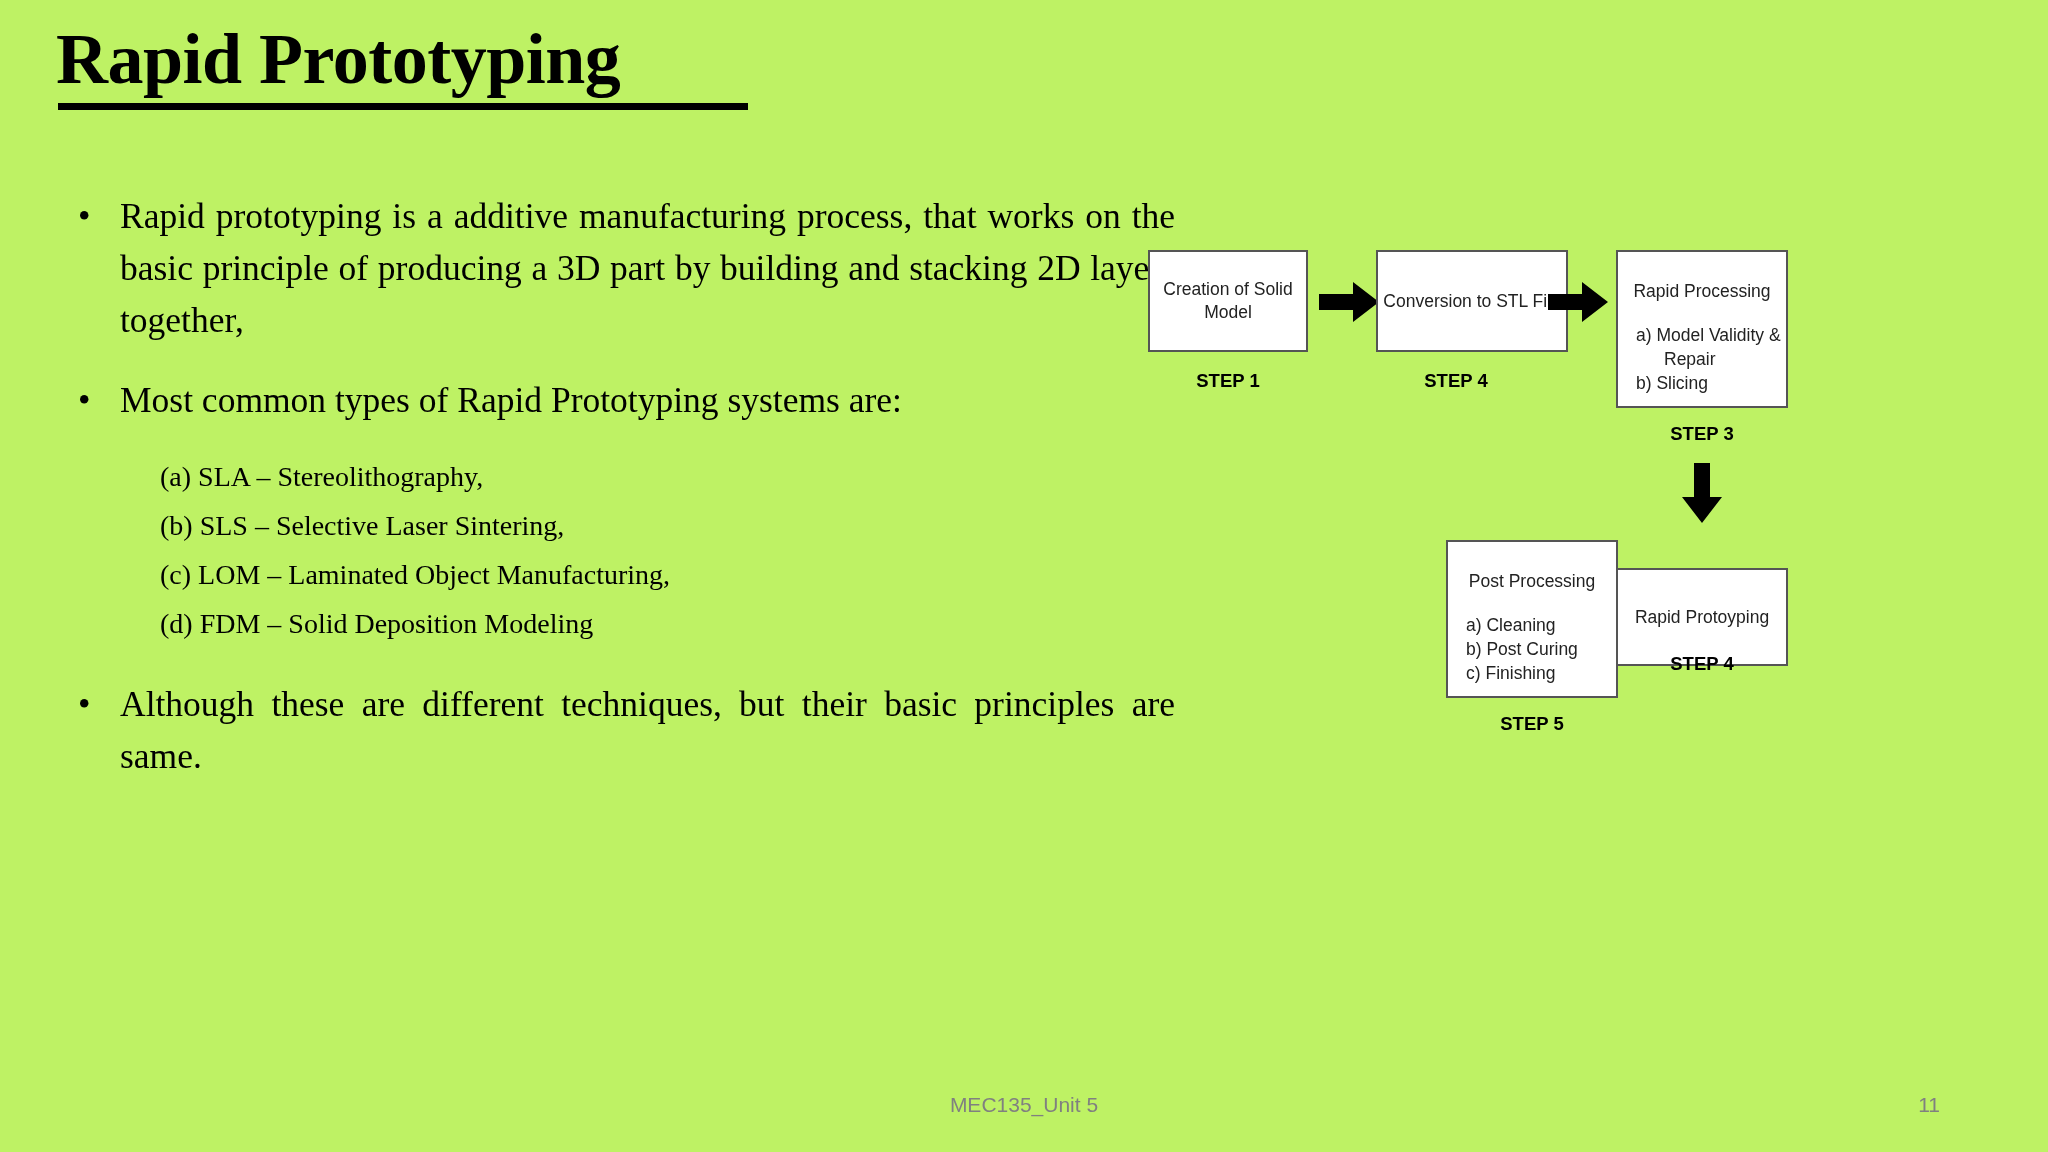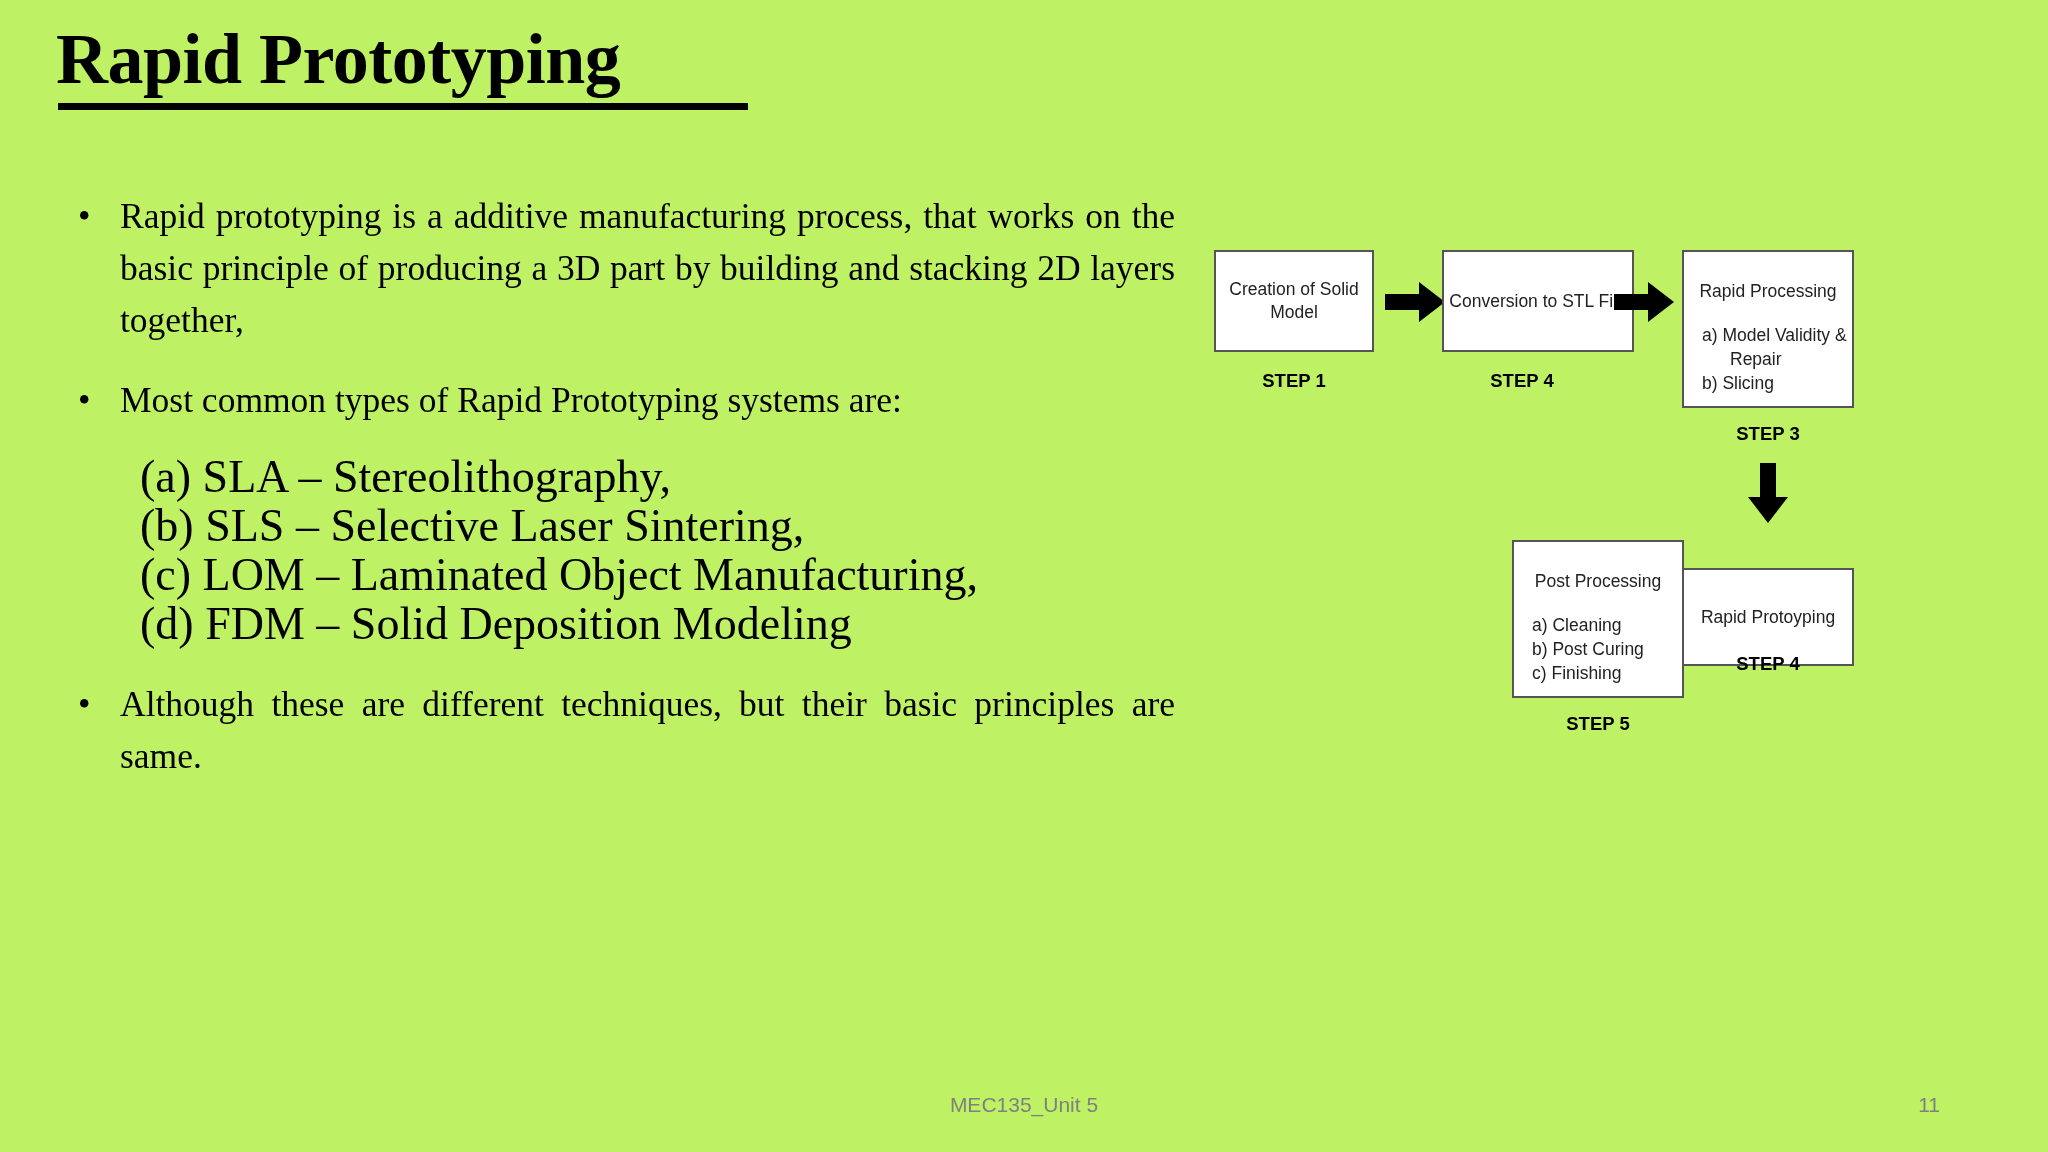--- a/index.html
+++ b/index.html
@@ -67,32 +67,32 @@
   }
   .bullet-row.justified .btext {
     text-align: justify;
     text-align-last: left;
   }
   .gap-sm { height: 28px; }
   .gap-md { height: 30px; }
 
   .sublist {
     margin-top: 26px;
-    margin-left: 80px;
-    font-size: 46px;
+    margin-left: 100px;
+    font-size: 28px;
     line-height: 49px;
   }
   .sublist .sub-item {
     white-space: nowrap;
   }
 
   
   #diagram {
     position: absolute;
-    left: 1190px;
+    left: 1124px;
     top: 180px;
     width: 840px;
     height: 620px;
     font-family: "Liberation Sans", "DejaVu Sans", sans-serif;
     color: #1a1a1a;
   }
   .fbox {
     position: absolute;
     box-sizing: border-box;
     border: 2px solid #555555;

